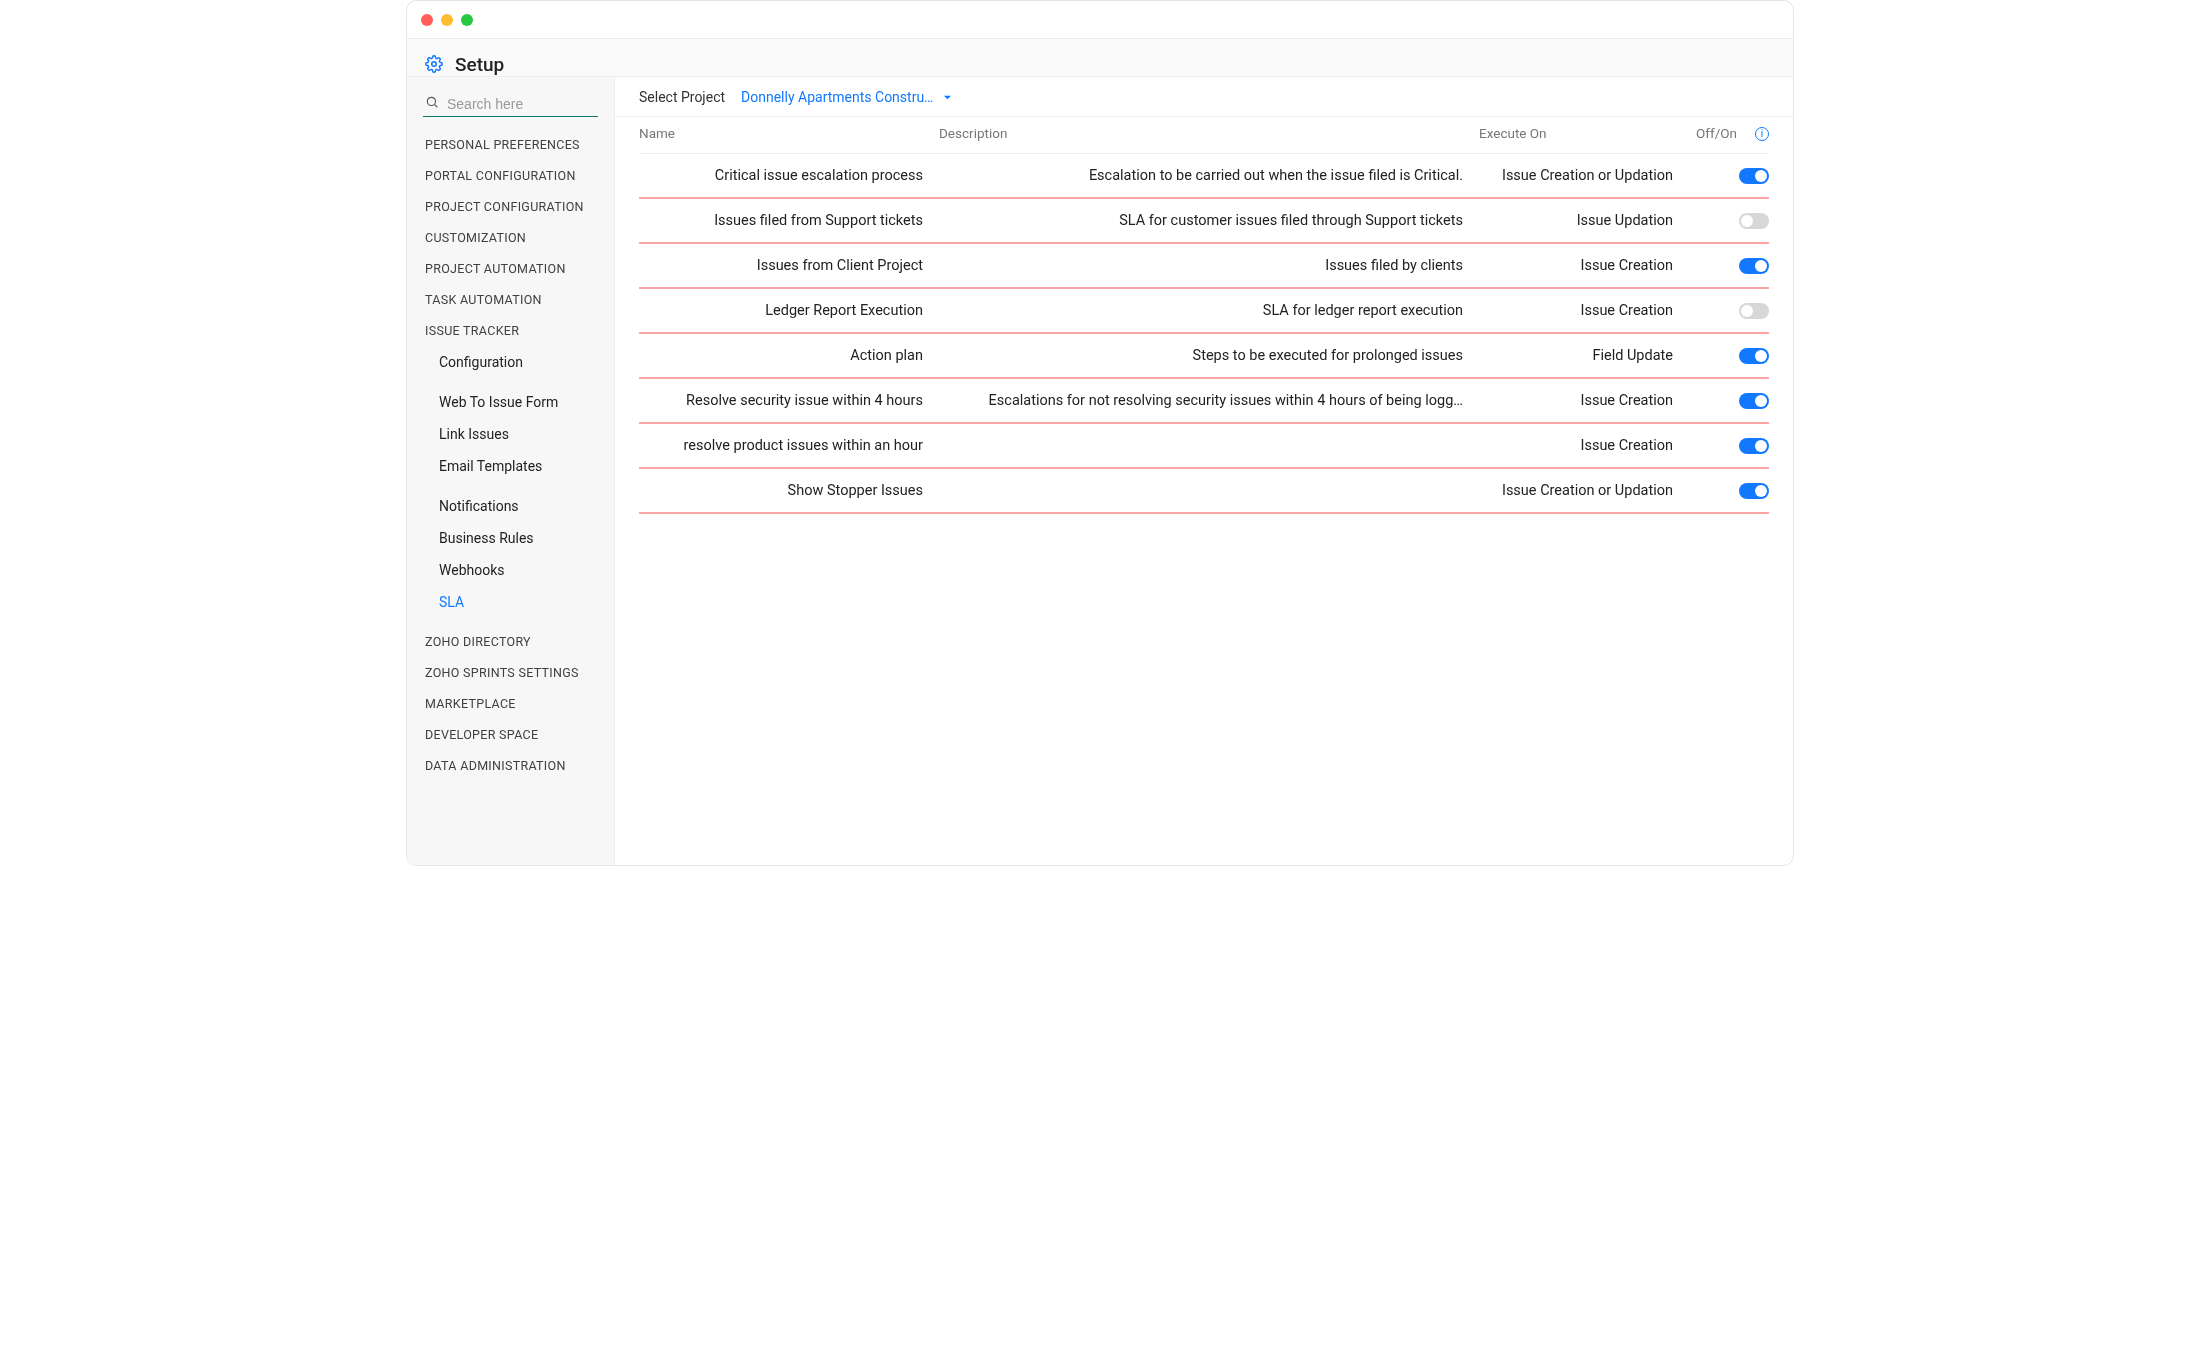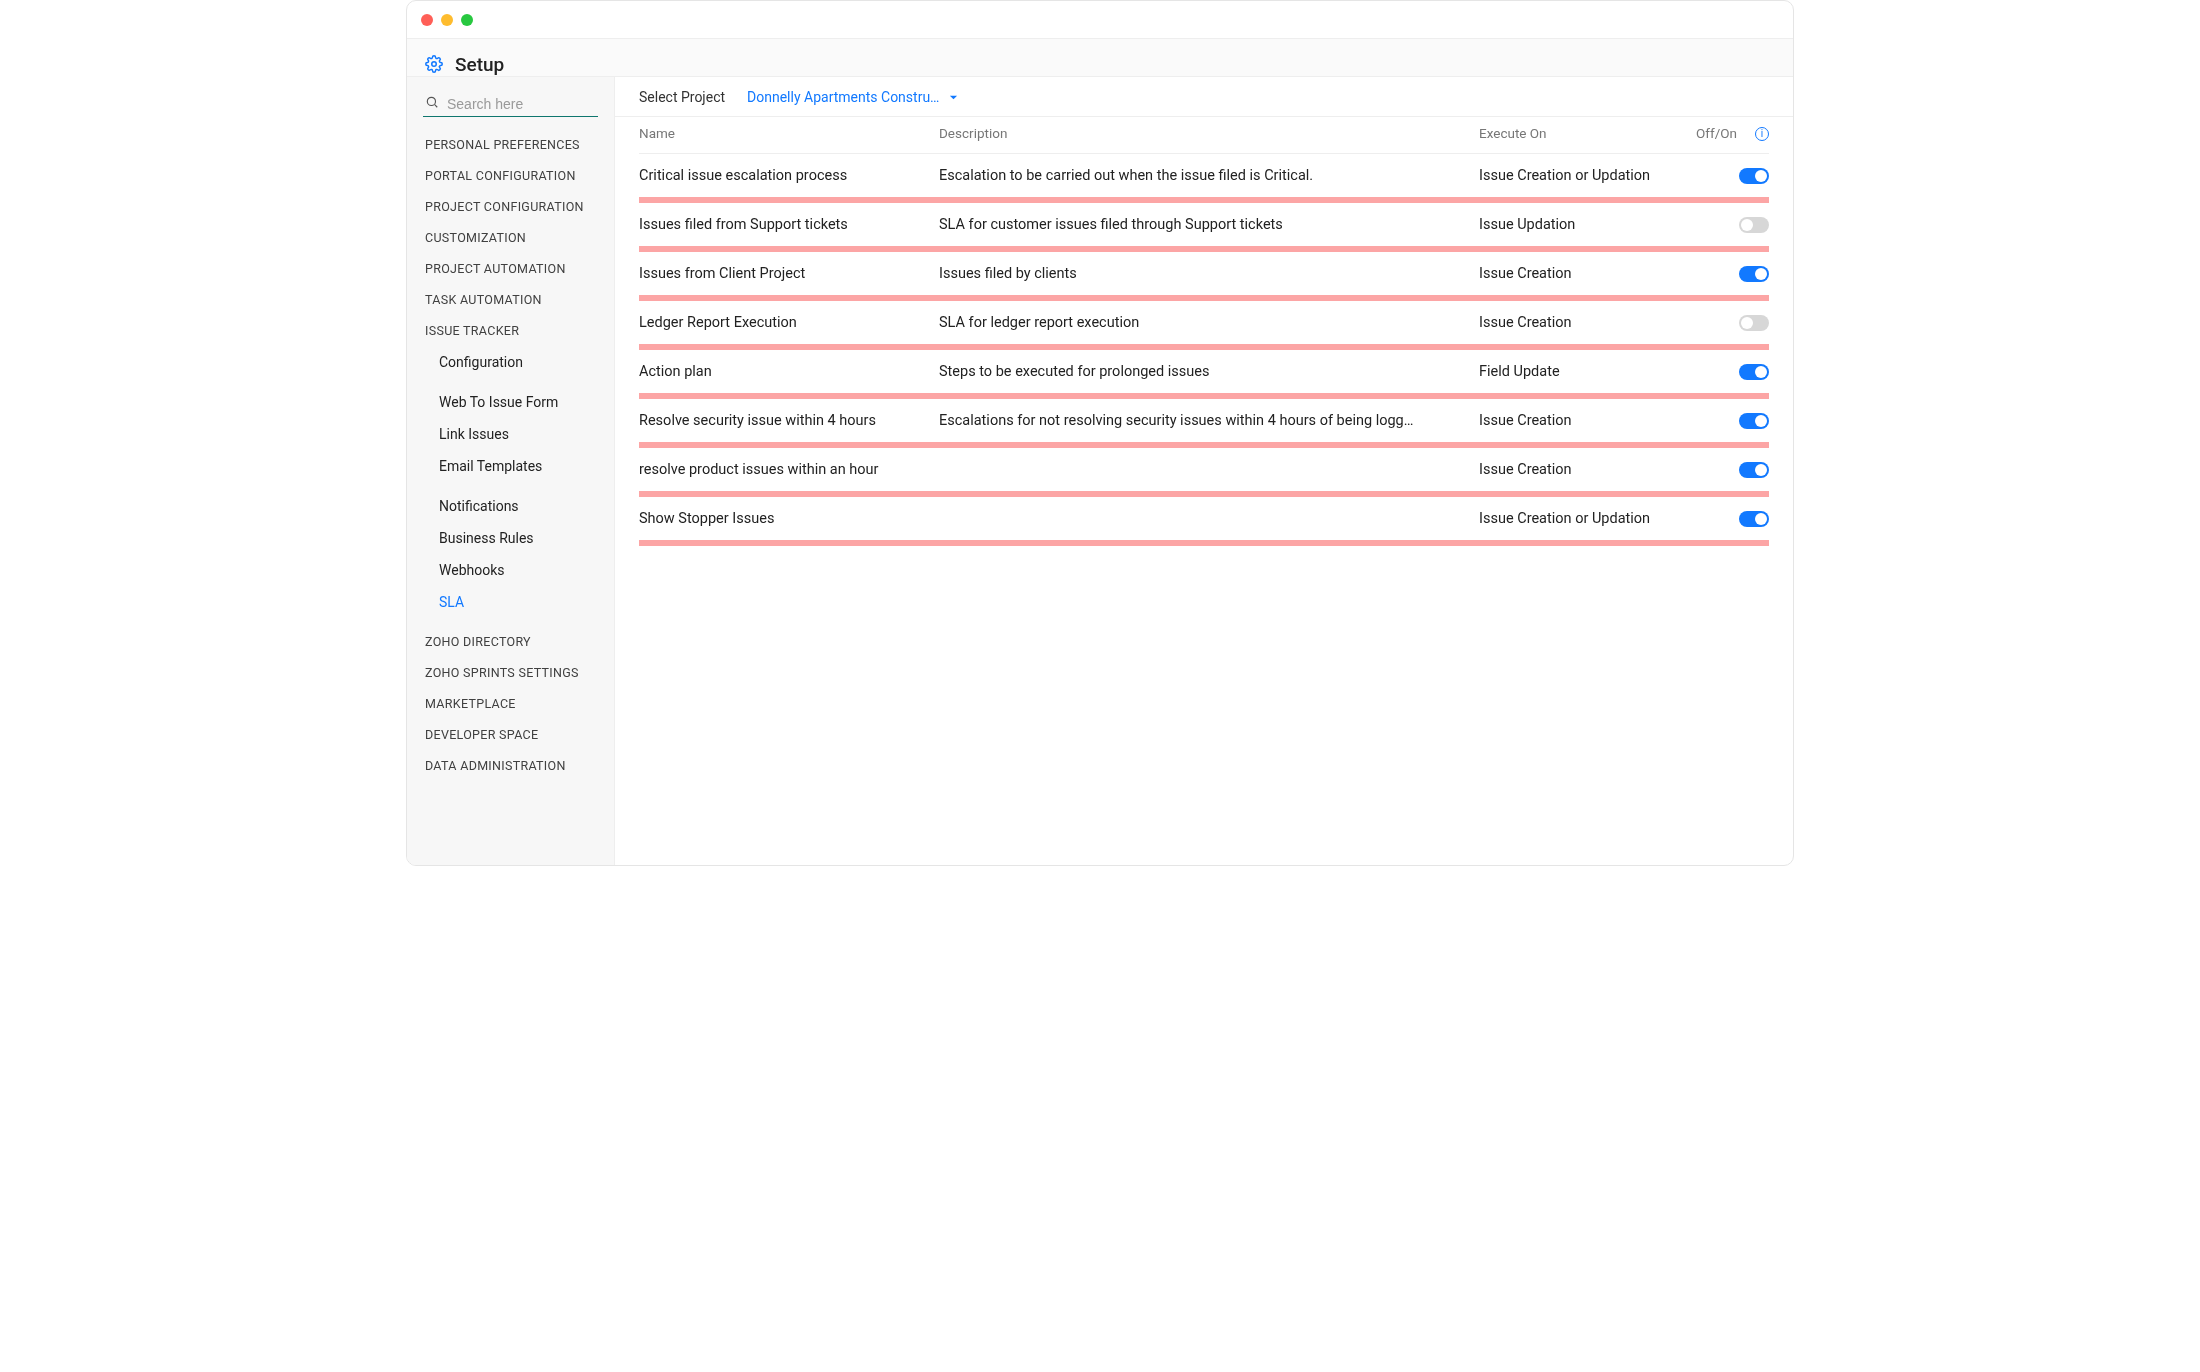--- a/index.html
+++ b/index.html
@@ -100,21 +100,21 @@
   .main {
     flex:1;
     display:flex;
     flex-direction:column;
     overflow:hidden;
   }
   .projectbar {
     height: 40px;
     display:flex;
     align-items:center;
-    gap:22px;
+    gap:16px;
     padding: 0 24px;
     border-bottom: 1px solid #eee;
     font-size:14px;
   }
   .project-label { color:#333; }
   .project-value { color:#1279ff; cursor:pointer; display:flex; align-items:center; gap:10px;}
   .project-value svg { width:9px; height:9px; }
 
   .page-head {
     display:flex;
@@ -162,23 +162,24 @@
   .th-offon { display:flex; align-items:flex-end; gap:18px; justify-content:flex-end; }
   .info-icon {
     width:14px; height:14px; border:1px solid #1279ff; border-radius:50%;
     color:#1279ff; font-size:10px; display:flex; align-items:center; justify-content:center;
     line-height:1;
   }
   .trow {
     display:grid;
     grid-template-columns: 300px 1fr 210px 80px;
     padding: 13px 0;
-    border-bottom: 6px solid #fca5a5;
+    border-bottom: 2px solid #fca5a5;
     font-size: 14.5px;
     align-items:center;
+    text-align:right;
   }
   .trow .cell { padding-right:16px; white-space:nowrap; overflow:hidden; text-overflow:ellipsis; }
   .toggle {
     width:30px; height:16px; border-radius:10px; position:relative; cursor:pointer;
     transition: background .15s;
     justify-self:end;
   }
   .toggle.on { background:#1279ff; }
   .toggle.off { background:#d7d7d7; }
   .toggle .knob {

